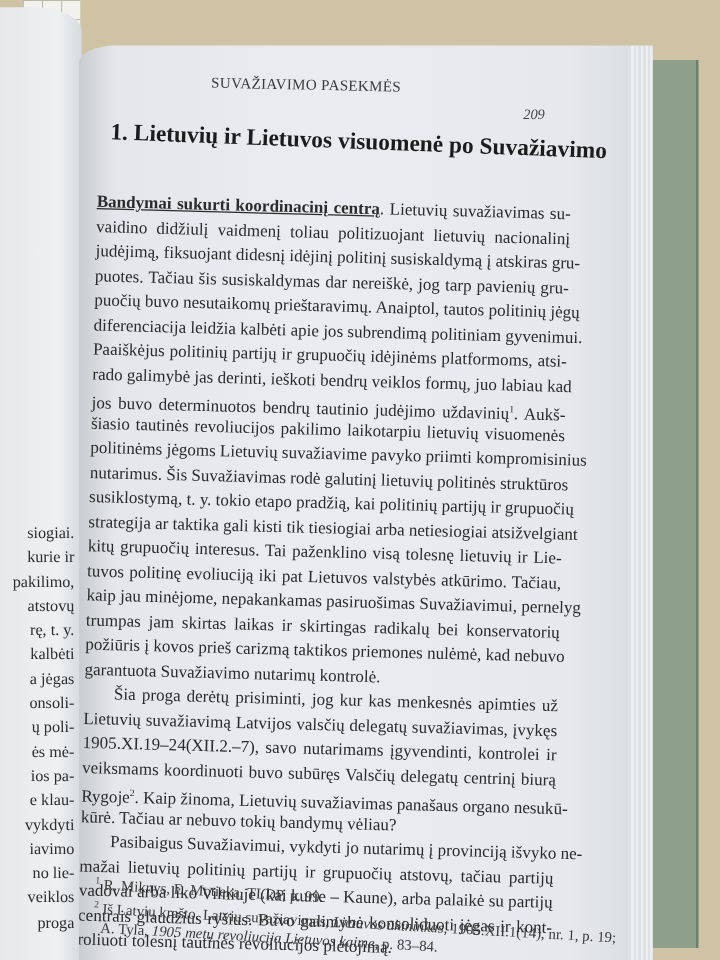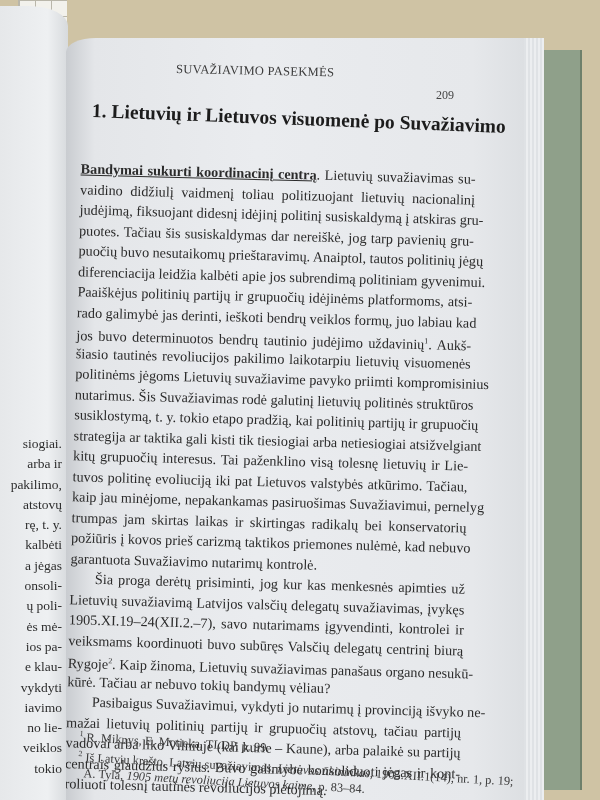--- a/index.html
+++ b/index.html
@@ -42,21 +42,21 @@
     .page-edges {
       position: absolute; right: 0; top: 0; width: 20px; height: 100%;
       background: repeating-linear-gradient(90deg, #dfe2e5 0 2px, #eceef0 2px 4px);
     }
     .running-head {
       position: absolute; left: 110px; top: 24px;
       font-size: 12.5px; letter-spacing: 0.3px; color: #3a3a3a;
       transform: rotate(1.2deg); transform-origin: left;
     }
     .page-number {
-      position: absolute; left: 370px; top: 50px; font-size: 12px; color: #444;
+      position: absolute; left: 370px; top: 50px; font-size: 12px; color: #444; font-style: italic;
     }
     .section-title {
       position: absolute; left: 26px; top: 62px;
       font-size: 19.5px; font-weight: bold; color: #1c1c1c;
       transform: rotate(2.2deg); transform-origin: left;
       white-space: nowrap;
     }
     .body-text {
       position: absolute; left: 0; top: 120px; width: 470px;
       transform: rotate(1.5deg); transform-origin: left top;
@@ -78,36 +78,36 @@
   </style>
 </head>
 <body>
 
 <div class="window-grid"></div>
 <div class="cover"></div>
 
 <div class="left-page">
   <div class="left-text">
     <div>siogiai.</div>
-    <div>arba ir</div>
+    <div>kurie ir</div>
     <div>pakilimo,</div>
     <div>atstovų</div>
     <div>rę, t. y.</div>
     <div>kalbėti</div>
     <div>a jėgas</div>
     <div>onsoli-</div>
     <div>ų poli-</div>
     <div>ės mė-</div>
     <div>ios pa-</div>
     <div>e klau-</div>
     <div>vykdyti</div>
     <div>iavimo</div>
     <div>no lie-</div>
     <div>veiklos</div>
-    <div>tokio</div>
+    <div>proga</div>
   </div>
 </div>
 
 <div class="right-page">
   <div class="page-edges"></div>
 
   <div class="running-head">SUVAŽIAVIMO PASEKMĖS</div>
   <div class="page-number">209</div>
   <div class="section-title">1. Lietuvių ir Lietuvos visuomenė po Suvažiavimo</div>
 

